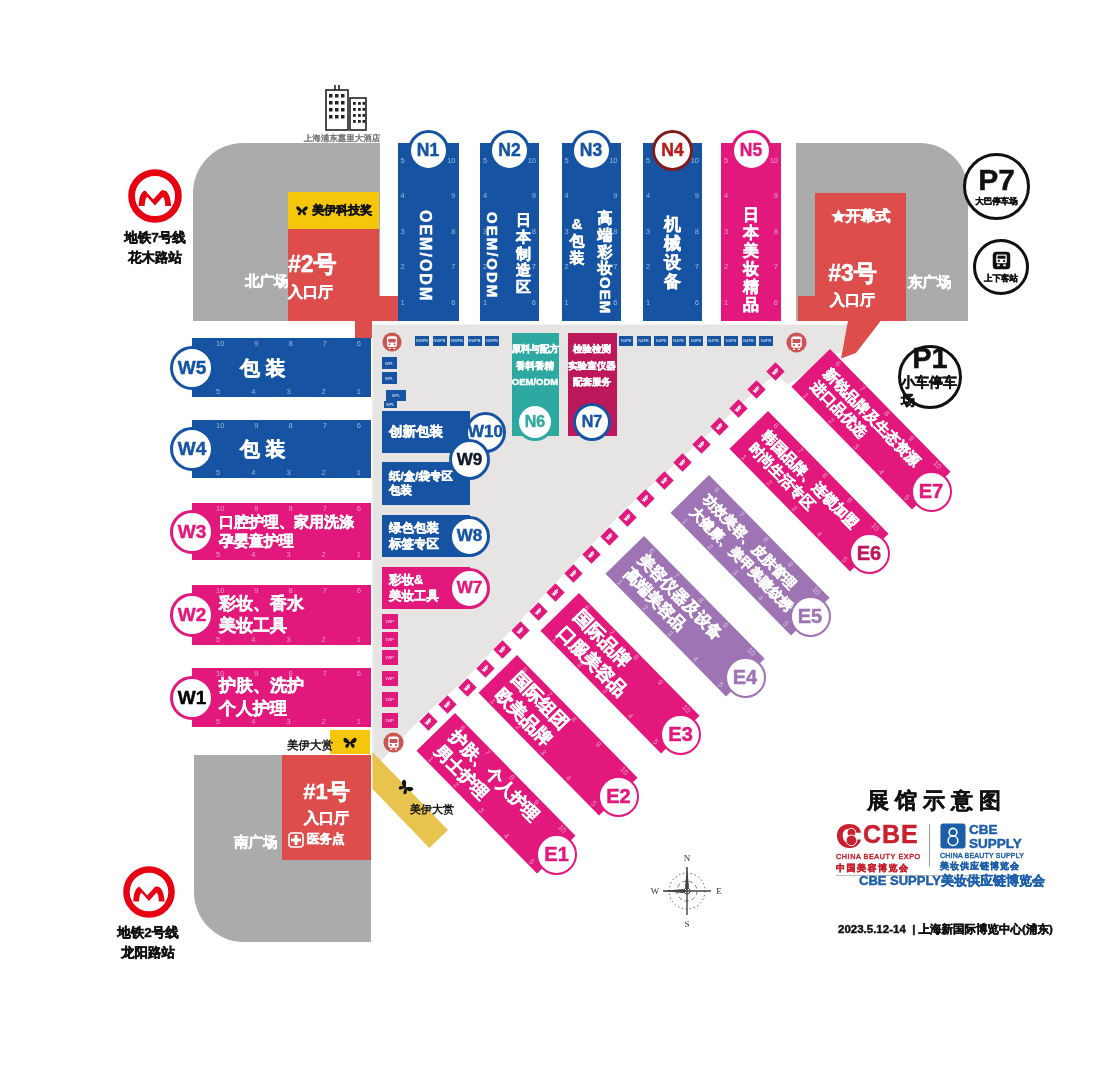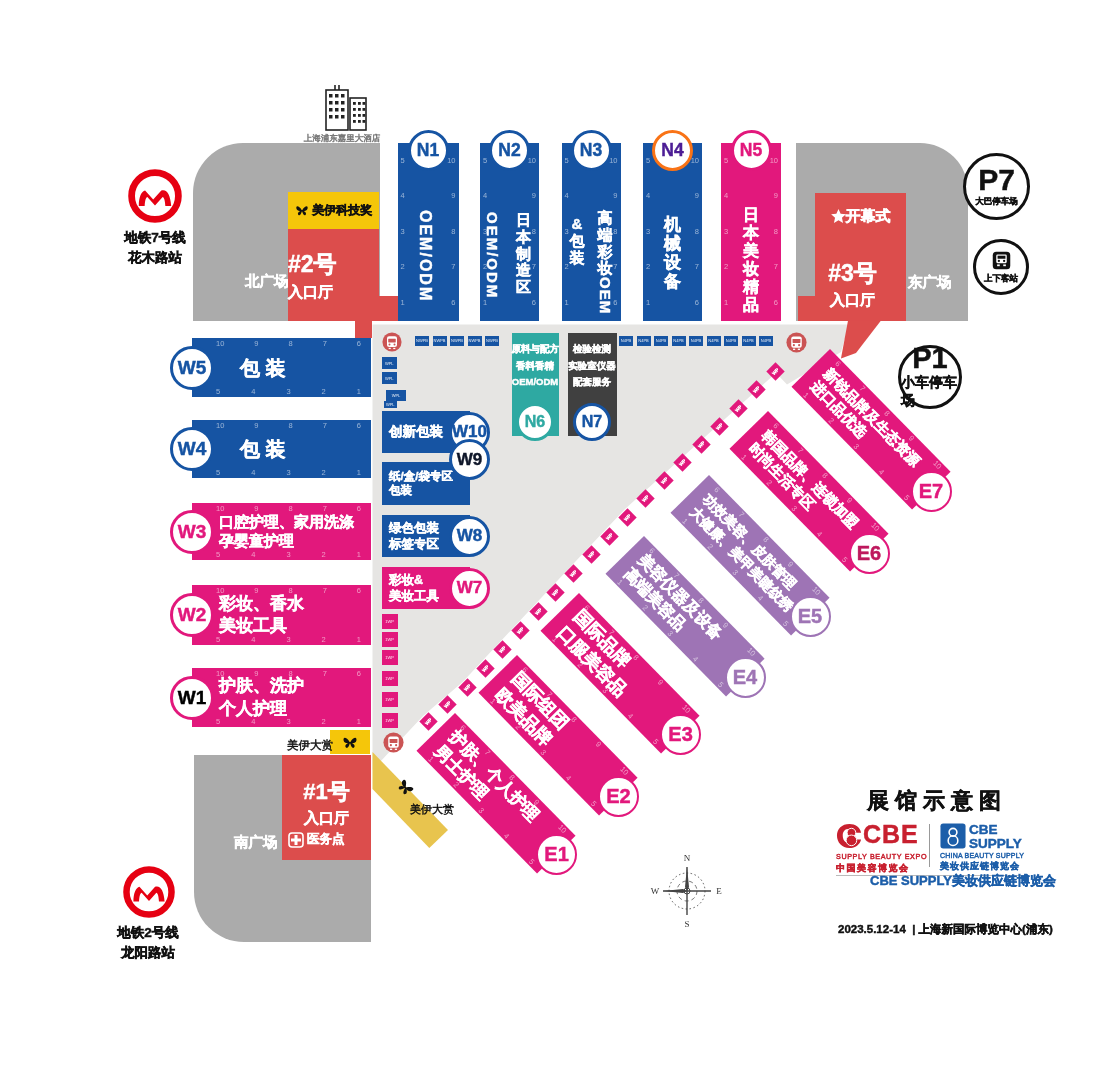--- a/index.html
+++ b/index.html
@@ -143,21 +143,21 @@
       <span class="num" style="left:3px;top:119.19999999999999px">2</span>
       <span class="num" style="left:3px;top:154.6px">1</span>
       <span class="num" style="right:3px;top:13.0px">10</span>
       <span class="num" style="right:3px;top:48.4px">9</span>
       <span class="num" style="right:3px;top:83.8px">8</span>
       <span class="num" style="right:3px;top:119.19999999999999px">7</span>
       <span class="num" style="right:3px;top:154.6px">6</span>
       <div class="col" style="left:0;right:0;top:72px;font-size:17px;transform:translateX(0px)">机<br>械<br>设<br>备</div>
     </div>
 
-<div class="badge" style="left:652.0px;top:129.5px;width:41px;height:41px;border:3px solid #f97316;color:#4c1d95;font-size:17.5px">N4</div>
+<div class="badge" style="left:652.0px;top:129.5px;width:41px;height:41px;border:3px solid #7f1d1d;color:#b91c1c;font-size:17.5px">N4</div>
 
 <div class="abs" style="left:721.0px;top:143px;width:60px;height:177.6px;background:#E2187C;z-index:2">
       <span class="num" style="left:3px;top:13.0px">5</span>
       <span class="num" style="left:3px;top:48.4px">4</span>
       <span class="num" style="left:3px;top:83.8px">3</span>
       <span class="num" style="left:3px;top:119.19999999999999px">2</span>
       <span class="num" style="left:3px;top:154.6px">1</span>
       <span class="num" style="right:3px;top:13.0px">10</span>
       <span class="num" style="right:3px;top:48.4px">9</span>
       <span class="num" style="right:3px;top:83.8px">8</span>
@@ -265,21 +265,21 @@
       </div>
       <div style="position:absolute;left:27px;top:50%;transform:translateY(-50%);color:#fff;font-weight:bold;font-size:17px;line-height:1.32;white-space:nowrap">护肤、洗护<br>个人护理</div>
     </div>
 
 <div class="badge" style="left:170px;top:675.5px;width:44px;height:44px;border:3px solid #E2187C;color:#000000;font-size:19px">W1</div>
 
 <div class="abs" style="left:382px;top:411.3px;width:87.5px;height:42.1px;background:#1654A3;z-index:2">
       <div style="position:absolute;left:7px;top:50%;transform:translateY(-50%);color:#fff;font-weight:bold;font-size:13.5px;line-height:1.3;white-space:nowrap">创新包装</div>
     </div>
 
-<div class="badge" style="left:449.0px;top:411.85px;width:41px;height:41px;border:3px solid #1654A3;color:#1654A3;font-size:17px">W10</div>
+<div class="badge" style="left:465px;top:411.85px;width:41px;height:41px;border:3px solid #1654A3;color:#1654A3;font-size:17px">W10</div>
 
 <div class="abs" style="left:382px;top:462.0px;width:87.5px;height:43.0px;background:#1654A3;z-index:2">
       <div style="position:absolute;left:7px;top:50%;transform:translateY(-50%);color:#fff;font-weight:bold;font-size:11.5px;line-height:1.3;white-space:nowrap">纸/盒/袋专区<br>包装</div>
     </div>
 
 <div class="badge" style="left:449.0px;top:439px;width:41px;height:41px;border:3px solid #1654A3;color:#0f172a;font-size:17px">W9</div>
 
 <div class="abs" style="left:382px;top:515.0px;width:87.5px;height:42.0px;background:#1654A3;z-index:2">
       <div style="position:absolute;left:7px;top:50%;transform:translateY(-50%);color:#fff;font-weight:bold;font-size:12.5px;line-height:1.3;white-space:nowrap">绿色包装<br>标签专区</div>
     </div>
@@ -291,21 +291,21 @@
     </div>
 
 <div class="badge" style="left:449.0px;top:567.5px;width:41px;height:41px;border:3px solid #E2187C;color:#E2187C;font-size:17px">W7</div>
 
 <div class="abs" style="left:511.5px;top:333px;width:47px;height:102.5px;background:#2EA9A2;z-index:2">
       <div style="position:absolute;left:0;right:0;top:8px;text-align:center;color:#fff;font-weight:bold;font-size:9.5px;line-height:1.75;white-space:nowrap">原料与配方<br>香料香精<br>OEM/ODM</div>
     </div>
 
 <div class="badge" style="left:516.0px;top:402.5px;width:38px;height:38px;border:3px solid #2EA9A2;color:#2EA9A2;font-size:16px">N6</div>
 
-<div class="abs" style="left:567.5px;top:333px;width:49px;height:102.5px;background:#404040;z-index:2">
+<div class="abs" style="left:567.5px;top:333px;width:49px;height:102.5px;background:#be185d;z-index:2">
       <div style="position:absolute;left:0;right:0;top:8px;text-align:center;color:#fff;font-weight:bold;font-size:9.5px;line-height:1.75;white-space:nowrap">检验检测<br>实验室仪器<br>配套服务</div>
     </div>
 
 <div class="badge" style="left:573.0px;top:402.5px;width:38px;height:38px;border:3px solid #1654A3;color:#1654A3;font-size:16px">N7</div>
 
 <div class="abs" style="left:455.3px;top:712.9px;width:172.0px;height:54.0px;background:#E2187C;transform-origin:0 0;transform:rotate(45.5deg);z-index:2">
       <div class="hallnum" style="left:14px;right:10px;top:0">
         <span>6</span>
         <span>7</span>
         <span>8</span>
@@ -662,21 +662,21 @@
 
 <div class="abs" style="left:836px;top:823px;z-index:4">
 <div style="display:flex;align-items:flex-start">
 <svg width="27" height="27" viewBox="0 0 28 28">
           <path d="M14 1 C6 1 1 6 1 13 C1 20 6 26 14 26 C20 26 25 22 26 17 L19 17 C18 20 16 21 14 21 C9 21 7 17 7 13 C7 9 9 6 14 6 C16 6 18 8 19 10 L26 10 C25 4 20 1 14 1 Z" fill="#C8202F"></path>
           <circle cx="16" cy="10" r="4.5" fill="#C8202F" stroke="#fff" stroke-width="1"></circle>
           <circle cx="16" cy="18" r="5.5" fill="#C8202F" stroke="#fff" stroke-width="1"></circle>
         </svg>
 <span style="color:#C8202F;font-weight:bold;font-size:25px;line-height:0.95;letter-spacing:1px">CBE</span>
       </div>
-<div style="color:#C8202F;font-size:7.2px;letter-spacing:0.6px;margin-top:2px">SUPPLY BEAUTY EXPO</div>
+<div style="color:#C8202F;font-size:7.2px;letter-spacing:0.6px;margin-top:2px">CHINA BEAUTY EXPO</div>
 <div style="color:#C8202F;font-size:9px;font-weight:bold;letter-spacing:1.5px;margin-top:1px">中国美容博览会</div>
 </div>
 
 <div class="abs" style="left:929px;top:824px;width:1px;height:43px;background:#999;z-index:4"></div>
 
 <div class="abs" style="left:940px;top:823px;z-index:4">
 <div style="display:flex;align-items:flex-start">
 <svg width="26" height="26" viewBox="0 0 28 28">
           <rect x="0.5" y="0.5" width="27" height="27" rx="3" fill="#1C5EA9"></rect>
           <circle cx="14" cy="10" r="4.2" fill="none" stroke="#fff" stroke-width="1.7"></circle>
@@ -684,16 +684,16 @@
         </svg>
 <span style="color:#1C5EA9;font-weight:bold;font-size:13.5px;line-height:1;margin-left:3px">CBE<br>SUPPLY</span>
       </div>
 <div style="color:#1C5EA9;font-size:7px;letter-spacing:0.2px;margin-top:2px">CHINA BEAUTY SUPPLY</div>
 <div style="color:#1C5EA9;font-size:9px;font-weight:bold;letter-spacing:1px;margin-top:1px">美妆供应链博览会</div>
 </div>
 
 <div class="abs" style="left:836px;top:875px;width:190px;height:1px;background:#bbb;z-index:4"></div>
 
 <div class="abs" style="left:836px;top:878px;z-index:4">
-<div style="color:#1C5EA9;font-weight:bold;font-size:13px;margin-left:34px;margin-top:-6px">CBE SUPPLY美妆供应链博览会</div>
+<div style="color:#1C5EA9;font-weight:bold;font-size:13px;margin-left:23px;margin-top:-6px">CBE SUPPLY美妆供应链博览会</div>
 </div>
 
 <div class="abs" style="left:838px;top:922px;color:#111;font-weight:bold;font-size:11.5px;z-index:4">2023.5.12-14&nbsp;&nbsp;|&nbsp;上海新国际博览中心(浦东)</div>
 </div>
 </body></html>

